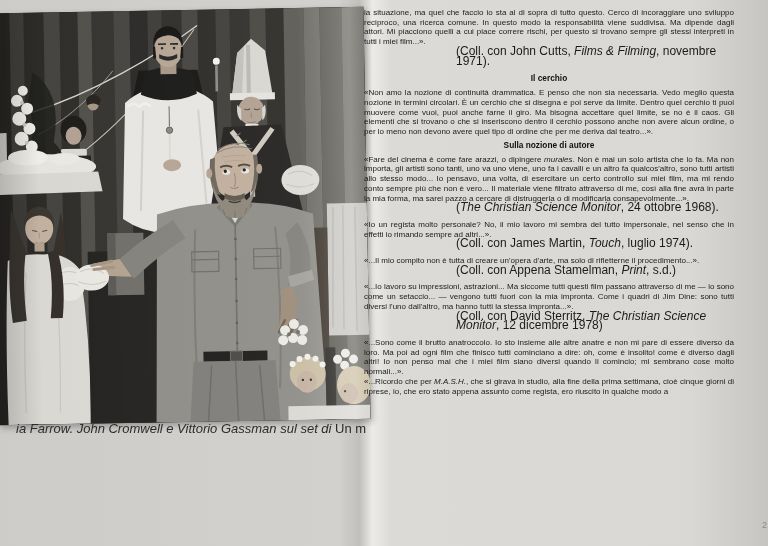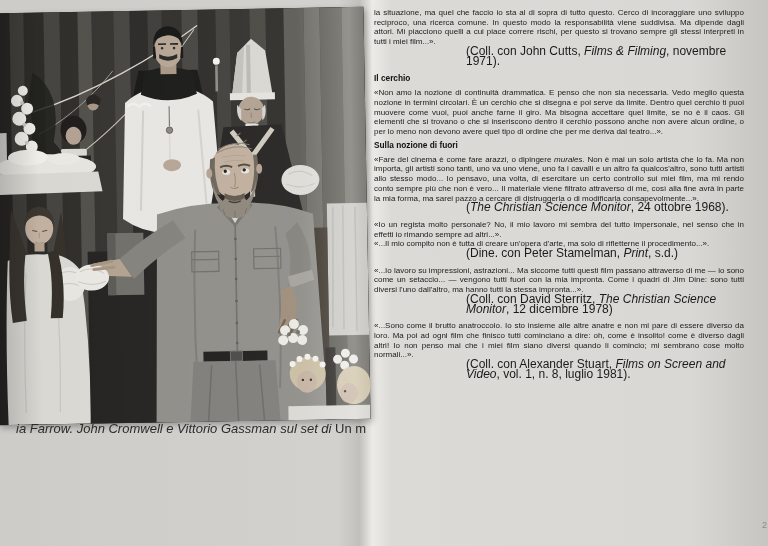--- a/index.html
+++ b/index.html
@@ -19,25 +19,25 @@
     background:#3a3937;
   }
   .photo svg{display:block;width:100%;height:100%;}
   .caption{
     position:absolute;left:16px;top:424px;width:350px;
     font-size:13px;line-height:9px;color:#2b2b29;font-style:italic;
     white-space:nowrap;overflow:hidden;text-decoration:underline;
   }
   .caption .cap-r{font-style:normal;}
   .col{
-    position:absolute;left:374px;top:8px;width:370px;color:#1b1b1b;
+    position:absolute;left:364px;top:8px;width:370px;color:#1b1b1b;
   }
   .para{font-size:8px;line-height:9.7px;text-align:justify;margin:0;}
   .cite{font-size:12px;line-height:9.7px;margin:0 0 7px 0;padding-left:92px;}
-  .hed{font-size:8.3px;line-height:10px;font-weight:bold;margin:3px 0 5px 0;color:#111;}
+  .hed{font-size:8.3px;line-height:10px;font-weight:bold;margin:3px 0 5px 0;color:#111;text-align:center;}
   .pagenum{
     position:absolute;left:762px;top:520px;width:12px;
     font-size:9px;color:#8a8a86;
   }
 </style>
 </head>
 <body>
 
 <div class="spread">
 
@@ -290,36 +290,37 @@
 
   <div class="col">
 
     <p class="para"><span>la situazione, ma quel che faccio io sta al di sopra di tutto questo. Cerco di incoraggiare uno sviluppo reciproco, una ricerca comune. In questo modo la responsabilità viene suddivisa. Ma dipende dagli attori. Mi piacciono quelli a cui piace correre rischi, per questo si trovano sempre gli stessi interpreti in tutti i miei film...».</span><i></i><span></span></p>
     <p class="cite"><span>(Coll. con John Cutts, </span><i>Films &amp; Filming</i><span>, novembre 1971).</span></p>
 
     <h3 class="hed">Il cerchio</h3>
 
     <p class="para"><span>«Non amo la nozione di continuità drammatica. E penso che non sia necessaria. Vedo meglio questa nozione in termini circolari. È un cerchio che si disegna e poi serve da limite. Dentro quel cerchio ti puoi muovere come vuoi, puoi anche farne il giro. Ma bisogna accettare quel limite, se no è il caos. Gli elementi che si trovano o che si inseriscono dentro il cerchio possono anche non avere alcun ordine, o per lo meno non devono avere quel tipo di ordine che per me deriva dal teatro...».</span><i></i><span></span></p>
 
-    <h3 class="hed">Sulla nozione di fuori</h3>
+    <h3 class="hed">Sulla nozione di autore</h3>
 
     <p class="para"><span>«Fare del cinema è come fare arazzi, o dipingere </span><i>murales</i><span>. Non è mai un solo artista che lo fa. Ma non importa, gli artisti sono tanti, uno va uno viene, uno fa i cavalli e un altro fa qualcos'altro, sono tutti artisti allo stesso modo... Io pensavo, una volta, di esercitare un certo controllo sui miei film, ma mi rendo conto sempre più che non è vero... Il materiale viene filtrato attraverso di me, così alla fine avrà in parte la mia forma, ma sarei pazzo a cercare di distruggerla o di modificarla consapevolmente...».</span></p>
     <p class="cite"><span>(</span><i>The Christian Science Monitor</i><span>, 24 ottobre 1968).</span></p>
 
     <p class="para"><span>«Io un regista molto personale? No, il mio lavoro mi sembra del tutto impersonale, nel senso che in effetti io rimando sempre ad altri...».</span><i></i><span></span></p>
+    <p class="cite"><span>(Coll. con James Martin, </span><i>Touch</i><span>, luglio 1974).</span></p>
 
     <p class="para"><span>«...Il mio compito non è tutta di creare un'opera d'arte, ma solo di rifletterne il procedimento...».</span><i></i><span></span></p>
 
-    <p class="cite"><span>(Dine. con Peter Stamelman, </span><i>Print</i><span>, s.d.)</span></p>
+    <p class="cite"><span>(Coll. con Appena Stamelman, </span><i>Print</i><span>, s.d.)</span></p>
 
     <p class="para"><span>«...Io lavoro su impressioni, astrazioni... Ma siccome tutti questi film passano attraverso di me — io sono come un setaccio... — vengono tutti fuori con la mia impronta. Come i quadri di Jim Dine: sono tutti diversi l'uno dall'altro, ma hanno tutti la stessa impronta...».</span><i></i><span></span></p>
     <p class="cite"><span>(Coll. con David Sterritz, </span><i>The Christian Science Monitor</i><span>, 12 dicembre 1978)</span></p>
 
     <p class="para"><span>«...Sono come il brutto anatroccolo. Io sto insieme alle altre anatre e non mi pare di essere diverso da loro. Ma poi ad ogni film che finisco tutti cominciano a dire: oh, come è insolito! come è diverso dagli altri! Io non penso mai che i miei film siano diversi quando li comincio; mi sembrano cose molto normali...».</span><i></i><span></span></p>
-    <p class="cite"><span>(Coll. con Alexander Stuart, </span><i>Films on Screen and Video</i><span>, vol. 1, n. 8, luglio 1981).</span></p>
-
-
+
+
+    <p class="para"><span>«...Ricordo che per </span><i>M.A.S.H.</i><span>, che si girava in studio, alla fine della prima settimana, cioè cinque giorni di riprese, io, che ero stato appena assunto come regista, ero riuscito in qualche modo a</span></p>
 
   </div>
 
   <div class="pagenum">2</div>
 
 </div>
 
 </body></html>

